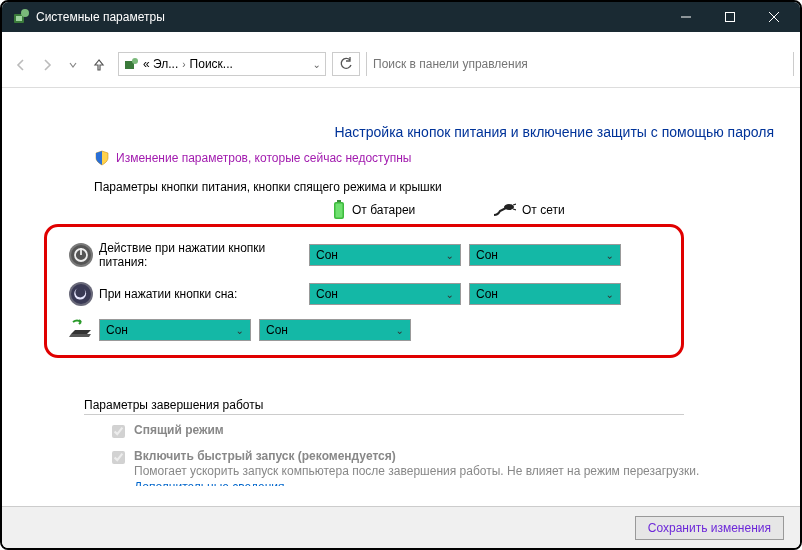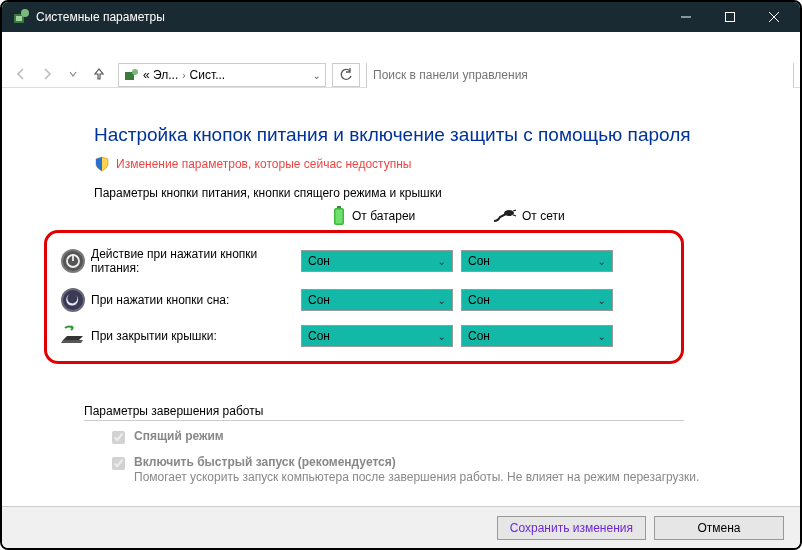--- a/index.html
+++ b/index.html
@@ -2,42 +2,42 @@
 <html><head>
 <meta charset="utf-8">
 <style>
   * { box-sizing: border-box; }
   body { margin:0; padding:0; background:#fff; font-family:"Segoe UI",Tahoma,sans-serif; font-size:12px; color:#000; }
   .window { width:802px; height:550px; border:2px solid #000; border-radius:8px; overflow:hidden; display:flex; flex-direction:column; background:#fff;gap:20px;}
   .titlebar { height:30px; background:#1a2a33; color:#fff; display:flex; align-items:center; padding:0 4px; }
   .titlebar .app-icon { width:18px; height:18px; margin:0 6px; }
   .titlebar .title { flex:1; font-size:12px; }
   .titlebar .winbtn { width:44px; height:30px; display:flex; align-items:center; justify-content:center; color:#fff; }
-  .navbar { height:36px; border-bottom:1px solid #ddd; display:flex; align-items:flex-end; padding:0 6px; background:#fff;}
+  .navbar { height:36px; border-bottom:1px solid #ddd; display:flex; align-items:flex-start; padding:0 6px; background:#fff;}
   .nav-icon { width:26px; height:26px; display:flex; align-items:center; justify-content:center; color:#555; }
   .nav-icon.disabled{ color:#bbb;}
   .nav-sep{ width:6px;}
   .addressbar { display:flex; align-items:center; height:24px; border:1px solid #ccc; padding:0 4px; gap:4px; }
   .addressbar .crumb{ color:#000; font-size:12px;}
   .addressbar .chev{ color:#666; font-size:10px;}
   .addressbar .sm-icon{width:16px;height:16px;}
   .addr-wrap{display:flex;align-items:center;gap:6px;}
   .refresh-box{width:28px;height:24px;border:1px solid #ccc;display:flex;align-items:center;justify-content:center;}
   .searchbox { flex:1; height:24px; border:1px solid #ccc; margin-left:6px; display:flex; align-items:center; }
   .searchbox input { border:none; outline:none; width:100%; height:100%; padding:16px 6px; font-size:12px; color:#666; font-family:inherit;}
   .content { flex:1; overflow-y:auto; overflow-x:hidden; padding:16px 26px 0px 92px; }
-  .page-title { color:#003399; font-size:19px; margin-bottom:10px;}
+  .page-title { color:#003399; font-size:14px; margin-bottom:10px;text-align:right;}
   .page-desc { font-size:12px; color:#000; margin-bottom:8px; line-height:1.35;}
   .shield-link { display:flex; align-items:center; gap:6px; margin-bottom:14px;}
-  .shield-link a{ color:#ef4444; text-decoration:none; font-size:12px;}
+  .shield-link a{ color:#a21caf; text-decoration:none; font-size:12px;}
   .section-label{ font-size:12px; color:#000; margin-bottom:6px;}
   .headers{ display:flex; align-items:center; margin:6px 0 4px 0;}
   .headers .spacer{flex:0 0 212px;}
   .headers .hdr{ flex:0 0 160px; display:flex; align-items:center; gap:6px; font-size:12px; justify-content:flex-start; padding-left:26px;}
-  .highlight-box{ border:3px solid #e00000; border-radius:14px; padding:8px 6px; margin-left:-50px; width:640px;}
+  .highlight-box{ border:3px solid #e00000; border-radius:14px; padding:8px 14px; margin-left:-50px; width:640px;}
   .row{ display:flex; align-items:center; padding:6px 2px;}
   .row-icon{ width:36px; display:flex; justify-content:center;}
   .row-label{ flex:0 0 210px; font-size:12px; padding-right:4px;}
   .select{ width:152px; height:22px; border:1px solid #999; background:#14b8a6; display:flex; align-items:center; justify-content:space-between; padding:0 6px; font-size:12px; margin-right:8px;}
   .select .chev{font-size:10px;color:#333;}
   .shutdown-section{margin-top:12px;margin-left:-10px;}
   .sd-label{font-size:12px;border-bottom:1px solid #ccc;padding-bottom:2px;width:600px;}
   .cb-row{display:flex;align-items:flex-start;gap:6px;margin-top:8px;padding-left:24px;color:#888;}
   .cb-row input{margin-top:2px;}
   .cb-row .cb-title{font-weight:600;font-size:12px;color:#888;}
@@ -106,21 +106,21 @@
     <div class="addr-wrap">
       <div class="addressbar" style="width:208px;">
         <span class="sm-icon">
             <svg width="16" height="16" viewBox="0 0 16 16">
               <rect x="2" y="5" width="9" height="8" fill="#3a7a3a"></rect>
               <circle cx="12" cy="5" r="3" fill="#7ab97a"></circle>
             </svg>
           </span>
         <span class="crumb">« Эл...</span>
         <span class="chev">›</span>
-        <span class="crumb">Сист...</span>
+        <span class="crumb">Поиск...</span>
         <span style="flex:1"></span>
         <span class="chev">⌄</span>
       </div>
       <div class="refresh-box">
           <svg width="14" height="14" viewBox="0 0 14 14">
             <path d="M11 3 A5 5 0 1 0 12 8" fill="none" stroke="#555" stroke-width="1.3"></path>
             <path d="M11 0 L11 4 L7 4" fill="none" stroke="#555" stroke-width="1.3"></path>
           </svg>
         </div>
     </div>
@@ -211,21 +211,20 @@
 
       <div class="row">
         <div class="row-icon">
             <svg width="28" height="22" viewBox="0 0 28 22">
               <path d="M4 15 L20 15 L24 11 L8 11 Z" fill="#333"></path>
               <path d="M2 18 L22 18 L24 15 L4 15 Z" fill="#555"></path>
               <path d="M6 3 Q10 0 14 3" fill="none" stroke="#2a9a2a" stroke-width="2"></path>
               <path d="M14 3 L12 1 M14 3 L12 5" stroke="#2a9a2a" stroke-width="2" fill="none"></path>
             </svg>
           </div>
-        <div class="row-label">При закрытии крышки:</div>
         <div class="select">
             <span>Сон</span>
             <span class="chev">⌄</span>
           </div>
         <div class="select">
             <span>Сон</span>
             <span class="chev">⌄</span>
           </div>
       </div>
 
@@ -247,16 +246,15 @@
           <div class="cb-title">Включить быстрый запуск (рекомендуется)</div>
           <div class="cb-desc"><span>Помогает ускорить запуск компьютера после завершения работы. Не влияет на режим перезагрузки. </span><a href="#">Дополнительные сведения</a></div>
         </div>
       </div>
     </div>
 
   </div>
 
   <div class="footer">
     <div class="btn disabled">Сохранить изменения</div>
-    <div class="btn">Отмена</div>
   </div>
 
 </div>
 
 </body></html>

